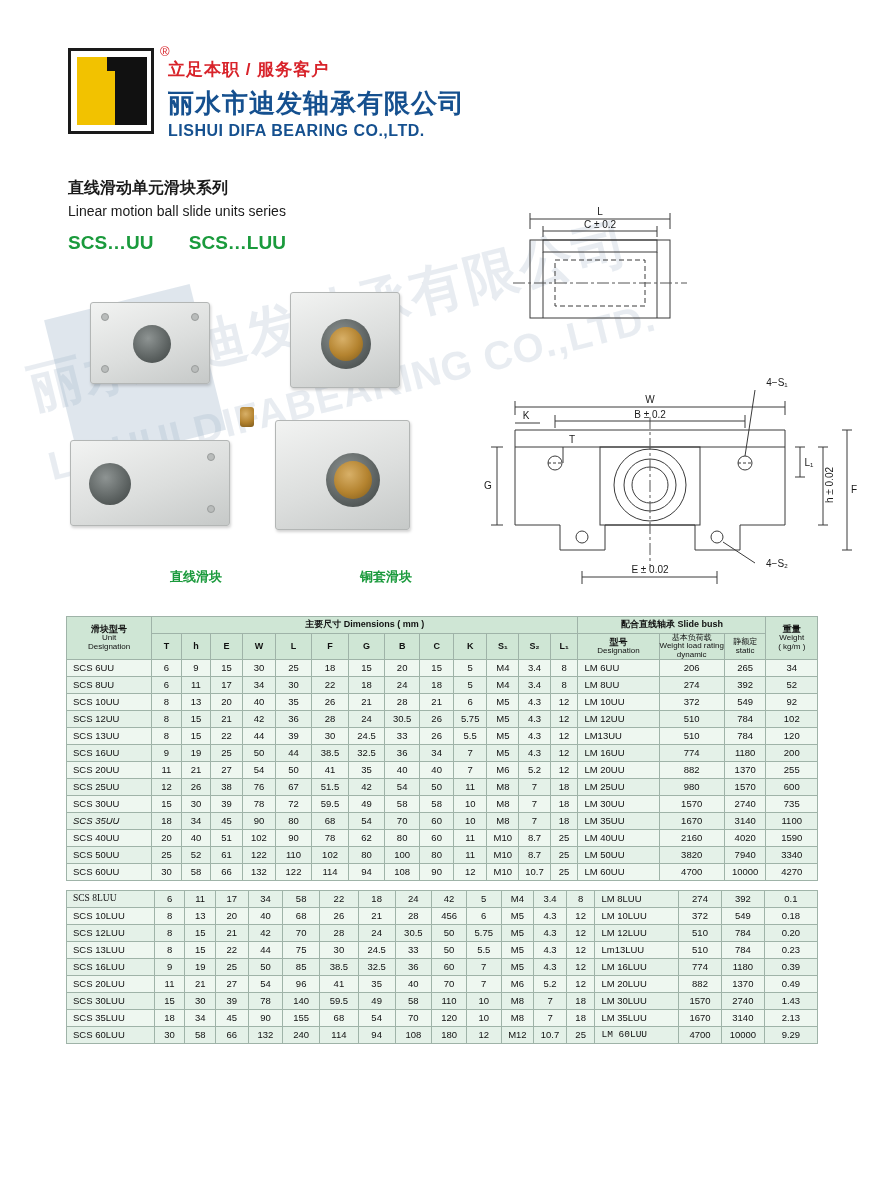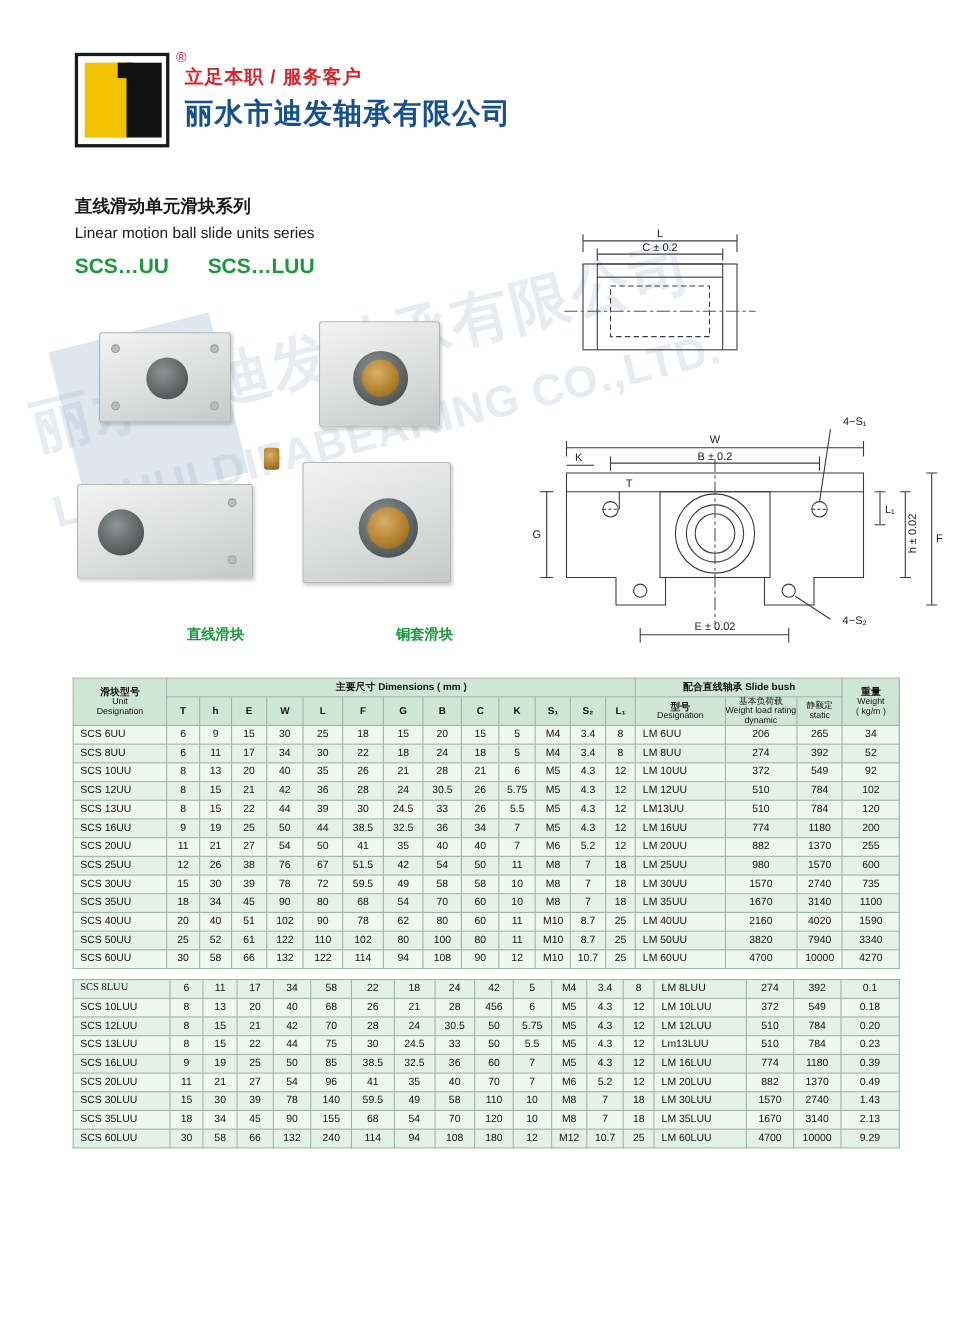--- a/index.html
+++ b/index.html
@@ -239,20 +239,21 @@
 </div>
 
 <div class="header">
   <div class="logo-box">
     <div class="logo-d"></div>
     <div class="logo-f"></div>
   </div>
   <div class="reg-mark">®</div>
   <div class="cn-slogan">立足本职 / 服务客户</div>
   <div class="cn-company">丽水市迪发轴承有限公司</div>
+  <div class="en-company">LISHUI DIFA BEARING CO.,LTD.</div>
 </div>
 
 <div class="title-cn">直线滑动单元滑块系列</div>
 <div class="title-en">Linear motion ball slide units series</div>
 <div class="title-model">
   <span>SCS…UU</span>
   <span>SCS…LUU</span>
 </div>
 
 <div class="photos">
@@ -604,21 +605,21 @@
           <td style="width: 34px;">10</td>
           <td style="width: 32px;">M8</td>
           <td style="width: 32px;">7</td>
           <td style="width: 28px;">18</td>
           <td class="model" style="width: 82px;">LM 30UU</td>
           <td style="width: 42px;">1570</td>
           <td style="width: 42px;">2740</td>
           <td style="width: 52px;">735</td>
         </tr>
         <tr>
-          <td class="model" style="width: 86px;">SCS 35UU</td>
+          <td class="model" style="width: 86px; font-style: italic;">SCS 35UU</td>
           <td style="width: 30px;">18</td>
           <td style="width: 30px;">34</td>
           <td style="width: 32px;">45</td>
           <td style="width: 34px;">90</td>
           <td style="width: 36px;">80</td>
           <td style="width: 38px;">68</td>
           <td style="width: 36px;">54</td>
           <td style="width: 36px;">70</td>
           <td style="width: 34px;">60</td>
           <td style="width: 34px;">10</td>
@@ -866,21 +867,21 @@
           <td style="width: 34px;">132</td>
           <td style="width: 36px;">240</td>
           <td style="width: 38px;">114</td>
           <td style="width: 36px;">94</td>
           <td style="width: 36px;">108</td>
           <td style="width: 34px;">180</td>
           <td style="width: 34px;">12</td>
           <td style="width: 32px;">M12</td>
           <td style="width: 32px;">10.7</td>
           <td style="width: 28px;">25</td>
-          <td class="model" style="width: 82px;">LM 60LUU</td>
+          <td class="model" style="width: 82px; font-family: Liberation Mono, monospace;">LM 60LUU</td>
           <td style="width: 42px;">4700</td>
           <td style="width: 42px;">10000</td>
           <td style="width: 52px;">9.29</td>
         </tr>
       </tbody>
   </table>
 
 </div>
 
 </body></html>

